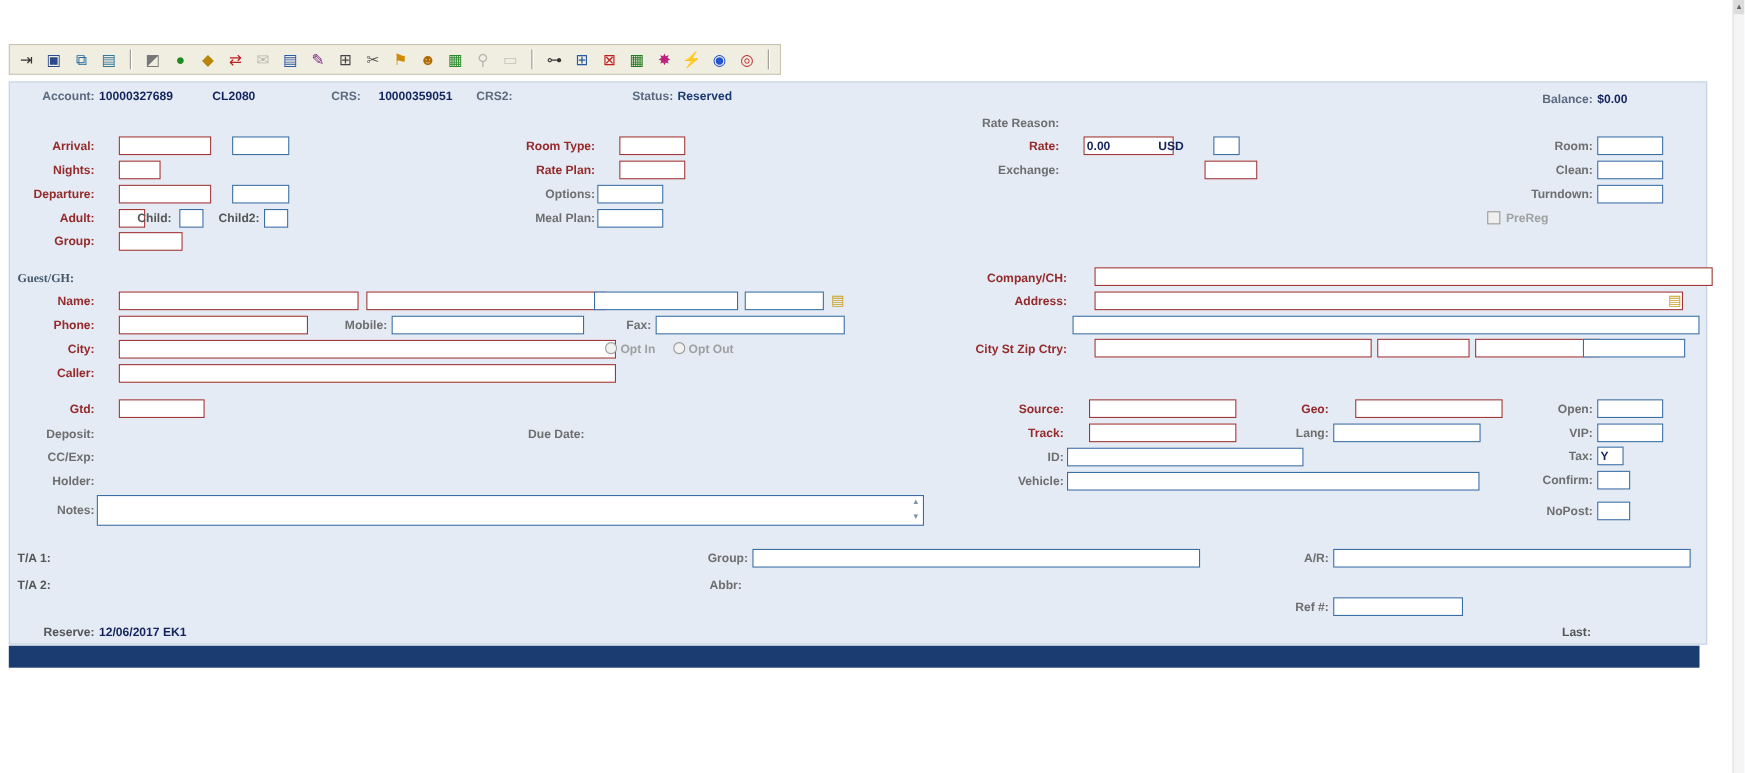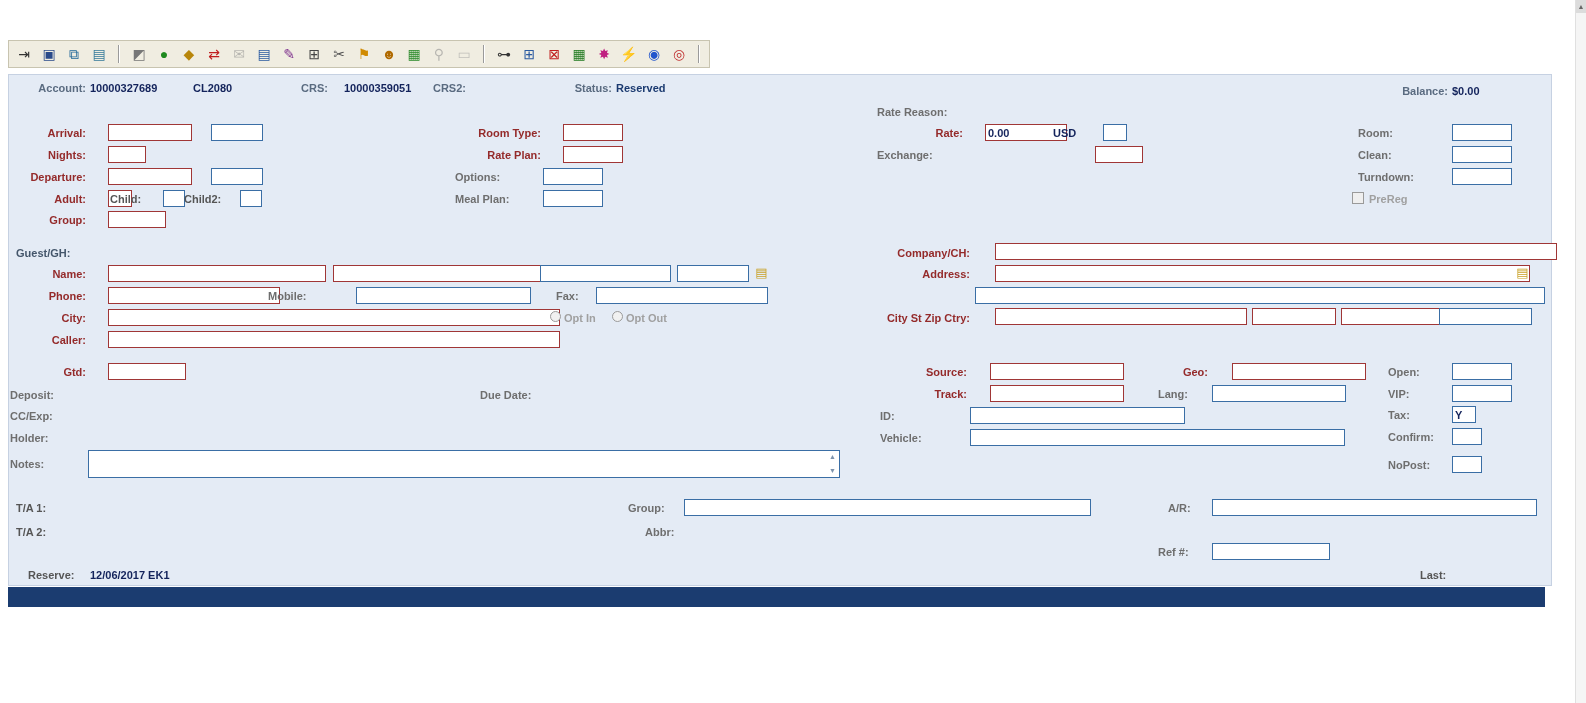--- a/index.html
+++ b/index.html
@@ -9,24 +9,24 @@
   .mi{font-size:12px;color:#14143c;padding:2px 6px;cursor:default;}
   .toolbar{position:absolute;left:8px;top:40px;height:28px;background:#f0ede1;border:1px solid #c8c4b0;display:flex;align-items:center;padding:0 6px;box-sizing:border-box;gap:7px;}
   .tbi{width:18px;height:18px;font-size:14px;line-height:18px;text-align:center;cursor:default;}
   .tbi.dis{opacity:.55;}
   .tsep{width:0;height:18px;border-left:1px solid #9a9a9a;border-right:1px solid #ffffff;margin:0 3px;}
   
   .form{position:absolute;left:8px;top:74px;width:1544px;height:512px;background:#e4ebf5;border:1px solid #c6d1e2;box-sizing:border-box;}
   
   .lbl{position:absolute;font-size:11px;font-weight:bold;white-space:nowrap;line-height:13px;}
   .m{color:#942a2a;text-align:right;}
-  .g{color:#6e6e6e;text-align:left;}
+  .g{color:#6e6e6e;text-align:right;}
   .gl{color:#6e6e6e;text-align:left;}
   .hl{color:#5a6b80;text-align:right;}
-  .sec{color:#44566b;text-align:right;}
+  .sec{color:#44566b;text-align:right;font-family:Liberation Serif, serif;}
   .disl{color:#a0a0a0;}
   .val{position:absolute;font-size:11px;font-weight:bold;color:#13235b;white-space:nowrap;}
   .status{color:#1b3a70;}
   
   .in{position:absolute;height:17px;background:#ffffff;border:1px solid;box-sizing:border-box;font-family:"Liberation Sans",sans-serif;font-size:11px;font-weight:bold;color:#13235b;padding:0 2px;outline:none;}
   .r{border-color:#a03636;margin-left:20px;}
   .b{border-color:#3a6ea5;}
   textarea.in{resize:none;padding:1px 16px 1px 3px;overflow:hidden;}
   .radio{position:absolute;width:11px;height:11px;border-radius:50%;border:1px solid #9a9a9a;background:#f1f1f1;box-sizing:border-box;}
   .chk{position:absolute;width:12px;height:12px;border:1px solid #9a9a9a;background:#efefef;box-sizing:border-box;}

